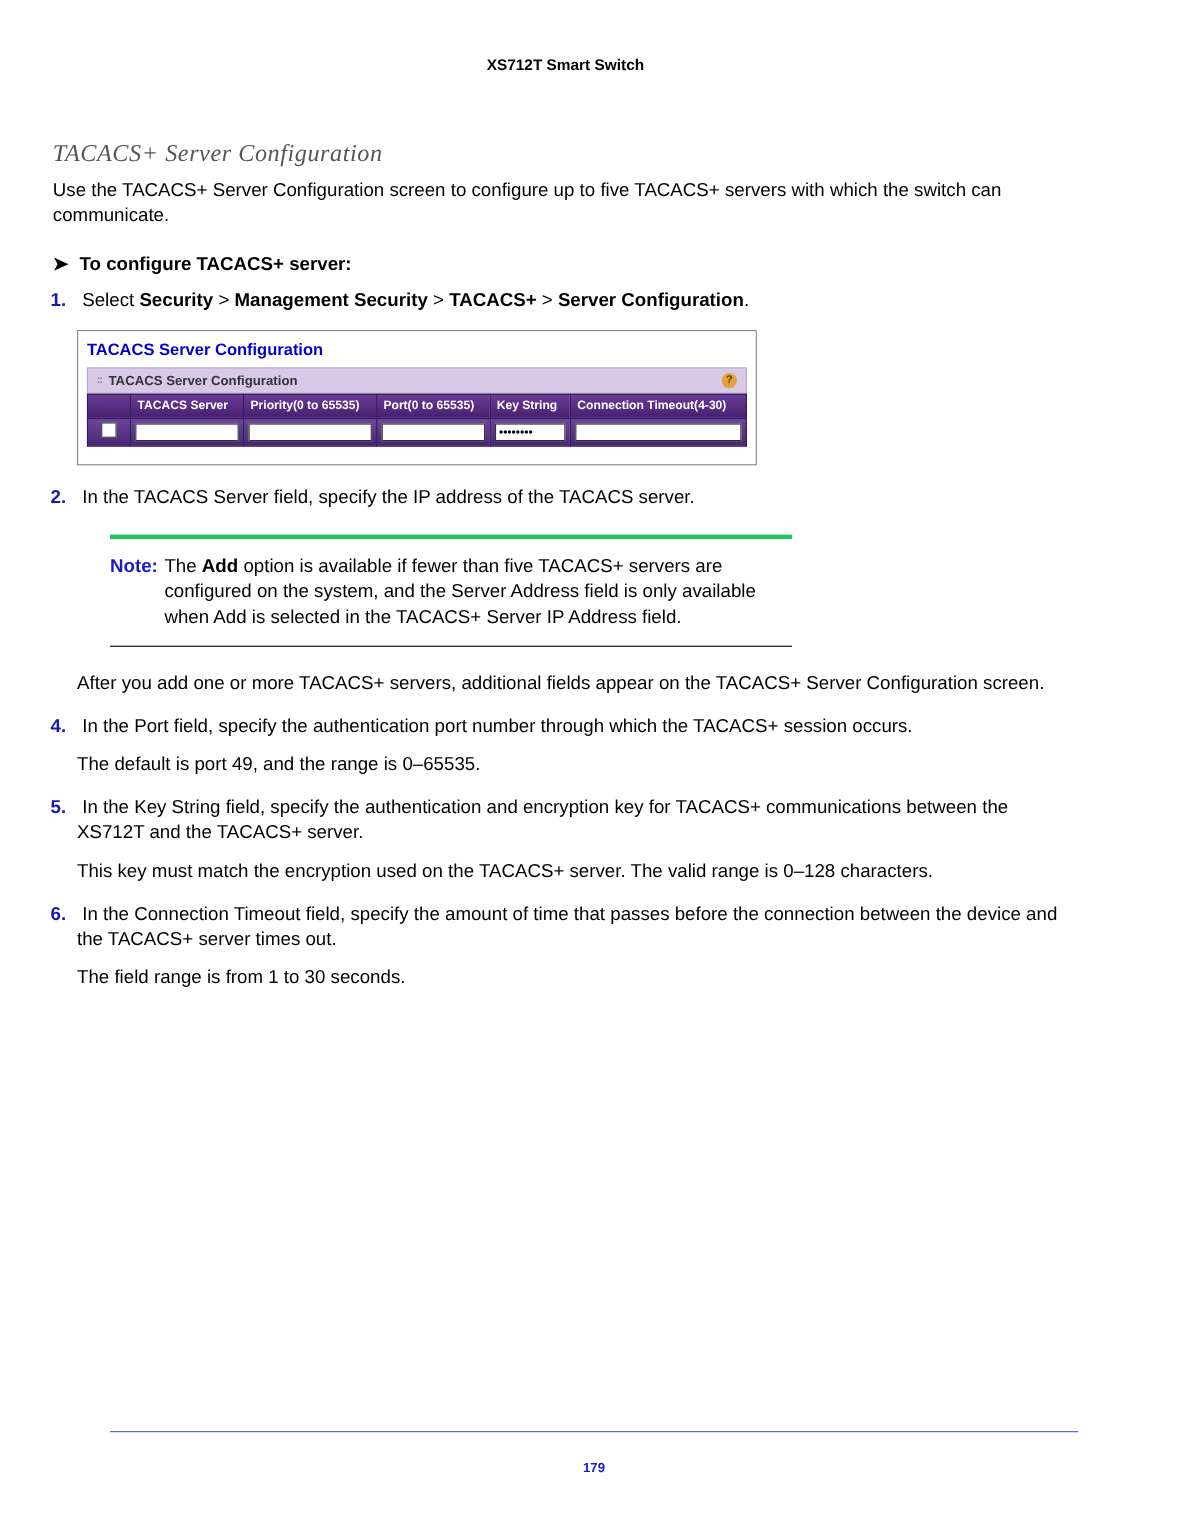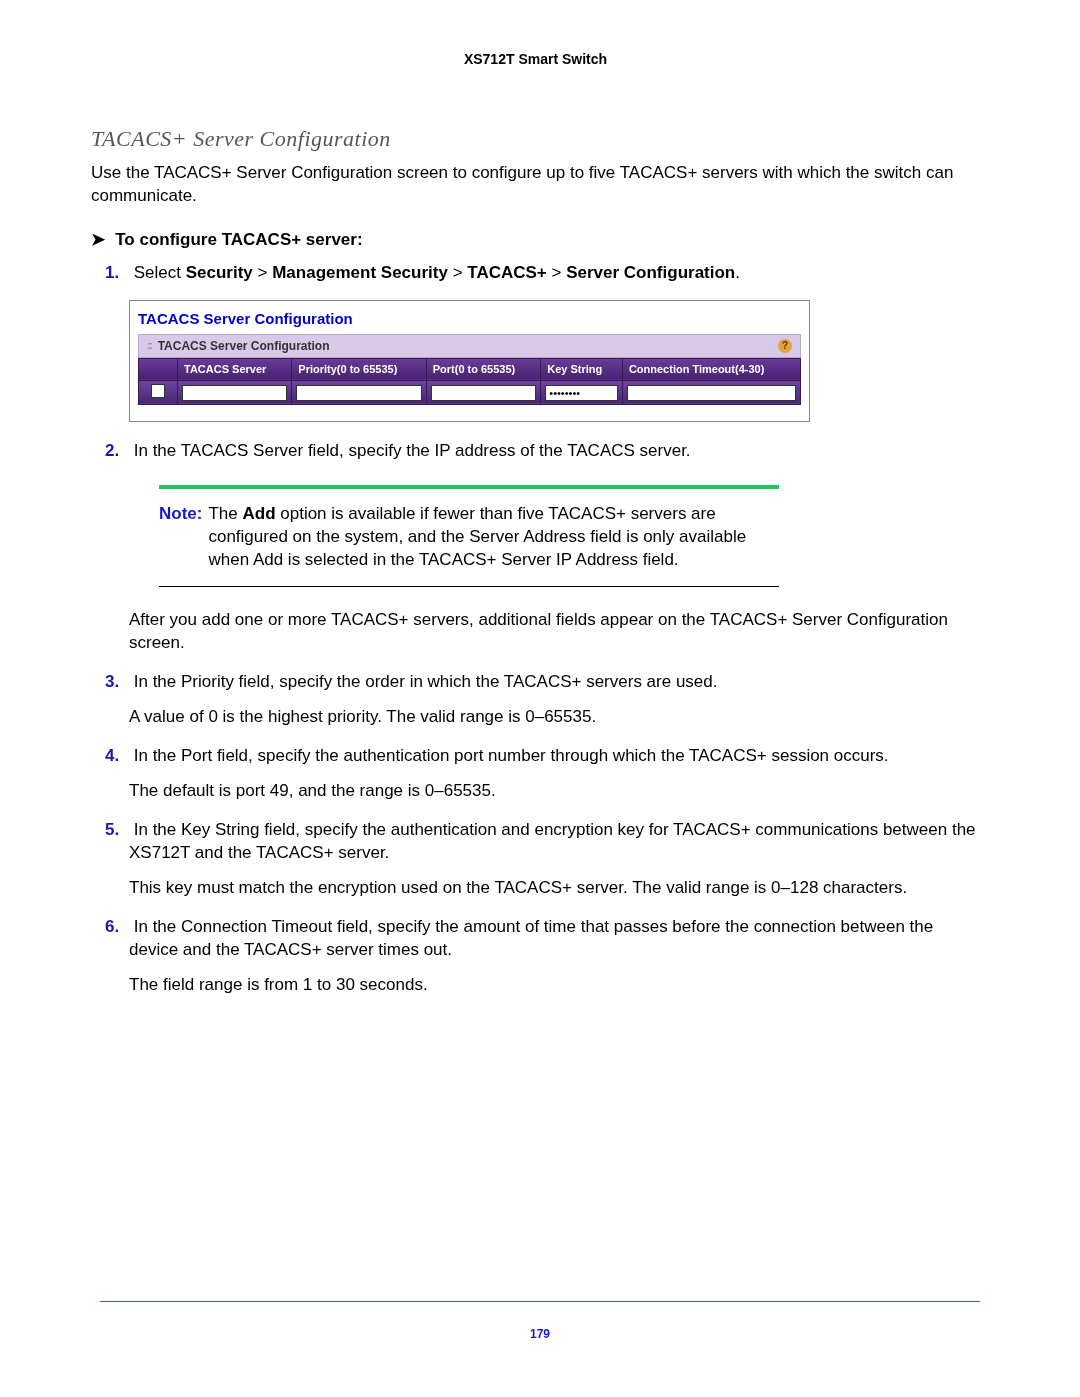--- a/index.html
+++ b/index.html
@@ -8,21 +8,21 @@
     font-family: Arial, Helvetica, sans-serif;
     background: #fff;
     color: #000;
     font-size: 17px;
     line-height: 1.35;
   }
   .page {
     width: 1080px;
     min-height: 1397px;
     box-sizing: border-box;
-    padding: 50px 100px 40px 91px;
+    padding: 50px 100px 40px 48px;
     position: relative;
   }
   .hdr {
     text-align: center;
     font-weight: bold;
     font-size: 14px;
     margin-bottom: 55px;
   }
   h2.section-title {
     font-family: Georgia, 'Times New Roman', serif;
@@ -42,38 +42,37 @@
   }
   .chev { color: #000; font-weight: bold; }
   .proc-title { font-weight: bold; }
   ol.steps {
     list-style: none;
     padding: 0;
     margin: 0 0 0 22px;
   }
   ol.steps > li {
     margin-bottom: 16px;
-    margin-left: 16px;
   }
   ol.steps > li > .num {
     display: inline-block;
     width: 24px;
     margin-left: -24px;
     font-weight: bold;
     color: #1818aa;
   }
   .bold { font-weight: bold; }
   .sub { margin: 12px 0 0 0; }
 
   
   .panel-wrap { margin: 15px 0 18px 0; }
   .panel {
     border: 1px solid #888;
     background: #fff;
-    width: 681px;
+    width: 618px;
     box-sizing: border-box;
     padding: 6px 8px 16px 8px;
     margin-left: 0;
   }
   .panel-title {
     color: #0000cc;
     font-weight: bold;
     font-size: 15px;
     margin: 2px 0 4px 0;
   }
@@ -234,25 +233,20 @@
           <span class="note-label">Note:</span>
           <span class="note-text">
             <span>The </span><span class="bold">Add</span><span> option is available if fewer than five TACACS+ servers are configured on the system, and the Server Address field is only available when Add is selected in the TACACS+ Server IP Address field.</span>
           </span>
         </div>
       </div>
 
       <p class="sub">After you add one or more TACACS+ servers, additional fields appear on the TACACS+ Server Configuration screen.</p>
     </li>
 
-    <li>
-      <span class="num">3.</span>
-      <span>In the Priority field, specify the order in which the TACACS+ servers are used.</span>
-      <p class="sub">A value of 0 is the highest priority. The valid range is 0–65535.</p>
-    </li>
 
     <li>
       <span class="num">4.</span>
       <span>In the Port field, specify the authentication port number through which the TACACS+ session occurs.</span>
       <p class="sub">The default is port 49, and the range is 0–65535.</p>
     </li>
 
     <li>
       <span class="num">5.</span>
       <span>In the Key String field, specify the authentication and encryption key for TACACS+ communications between the XS712T and the TACACS+ server.</span>

